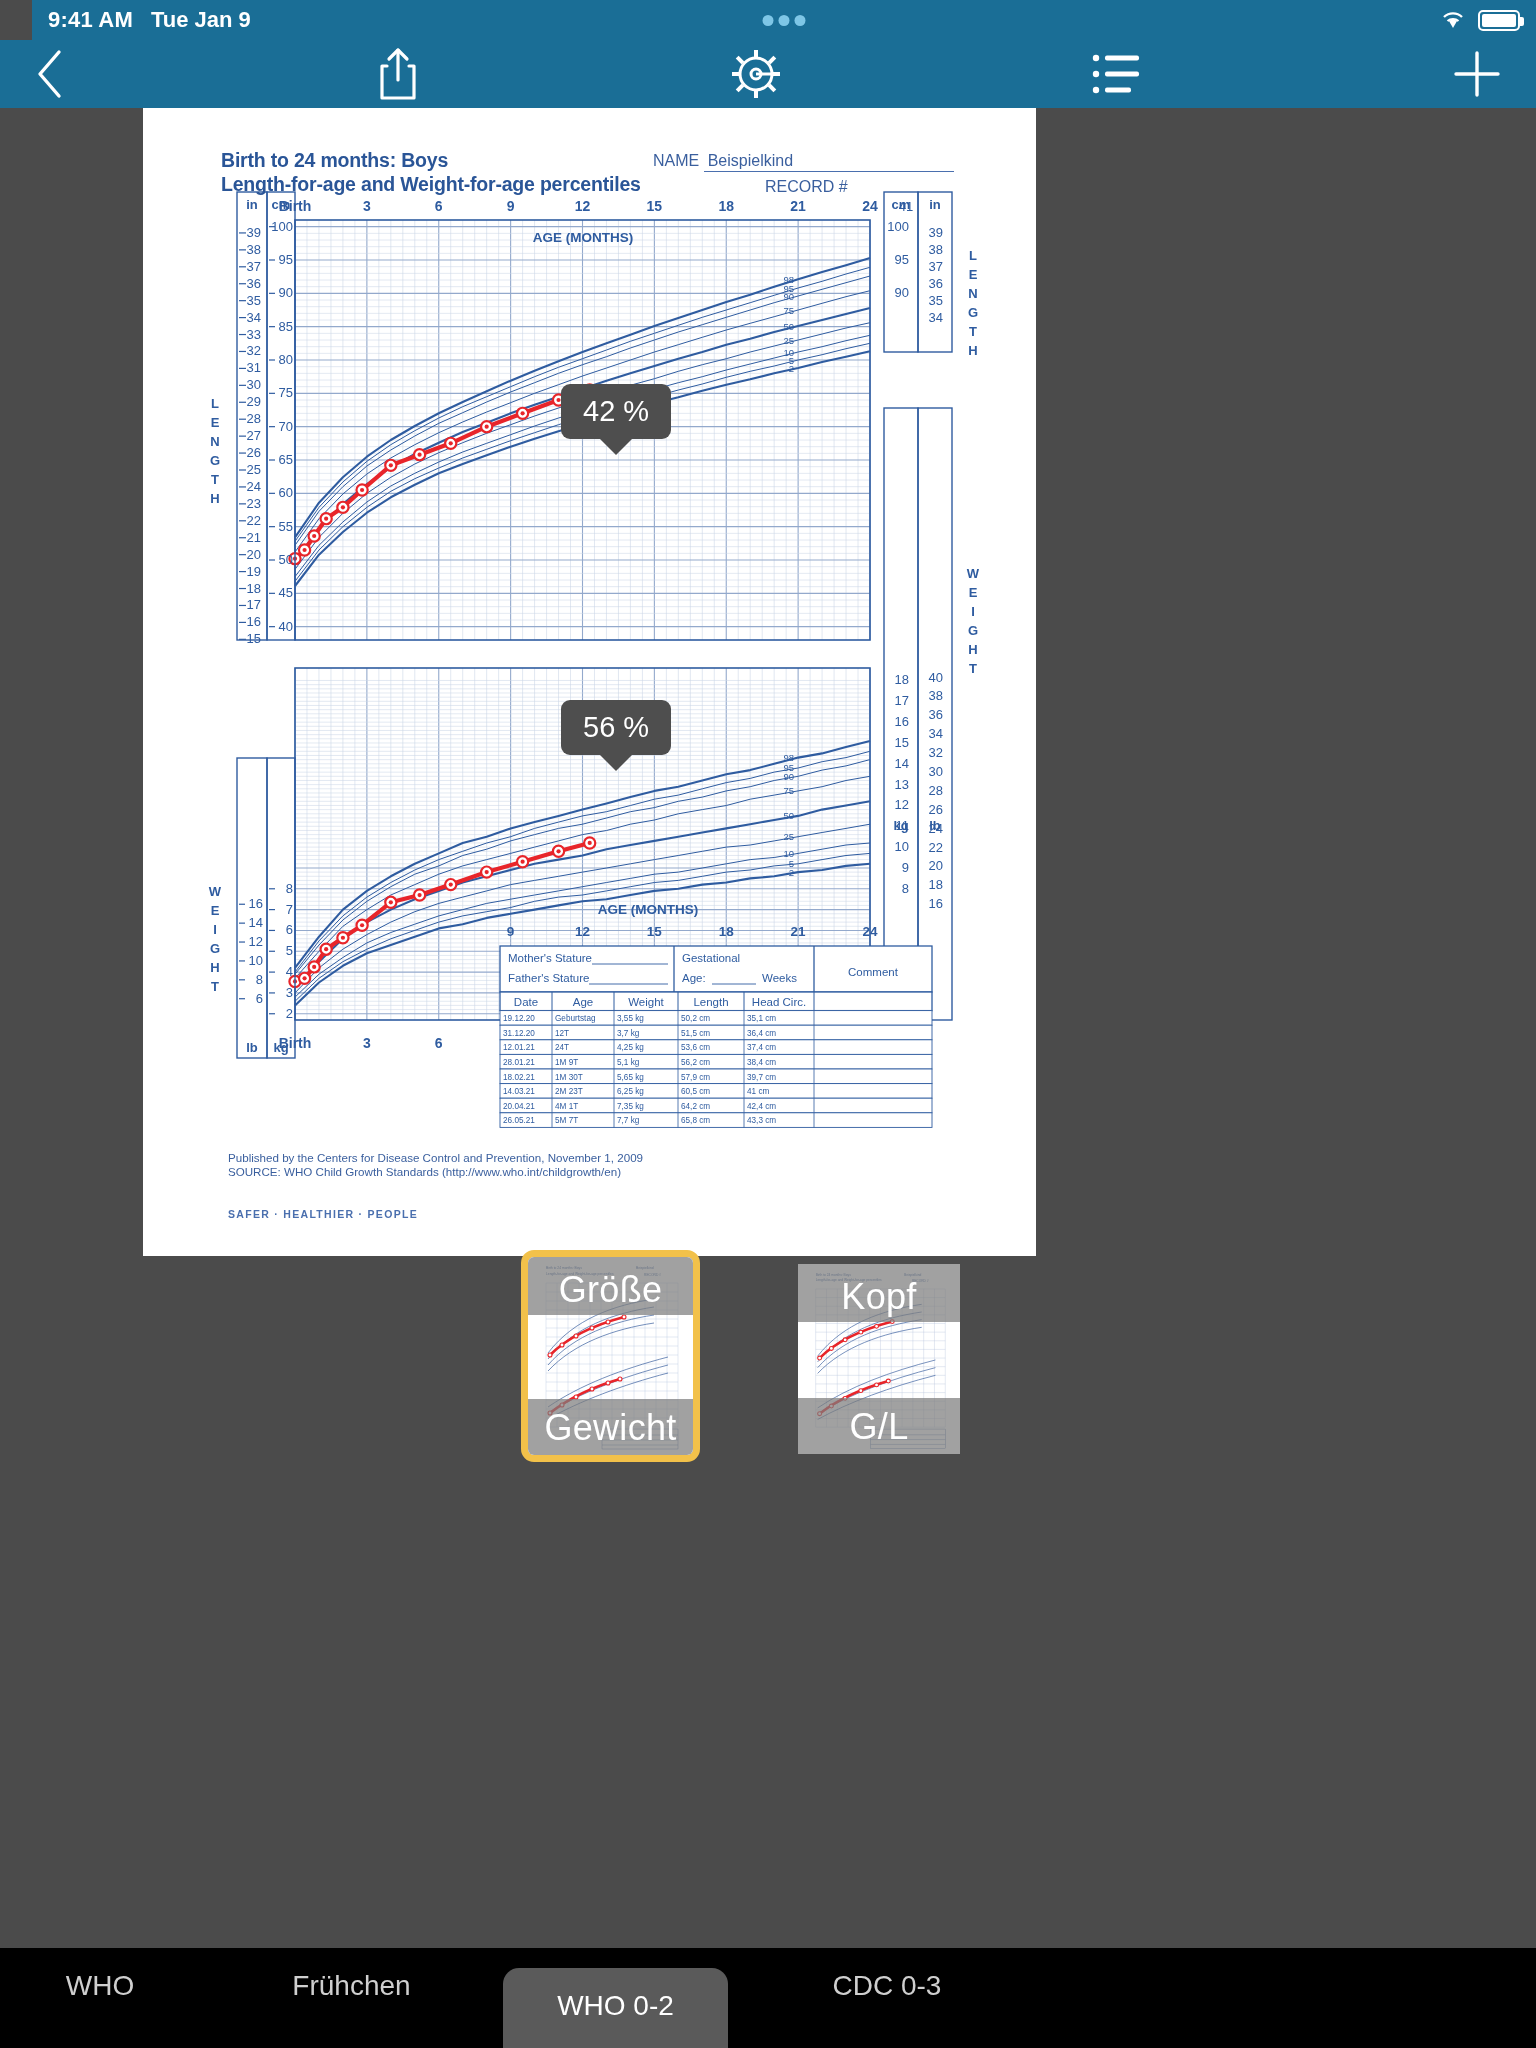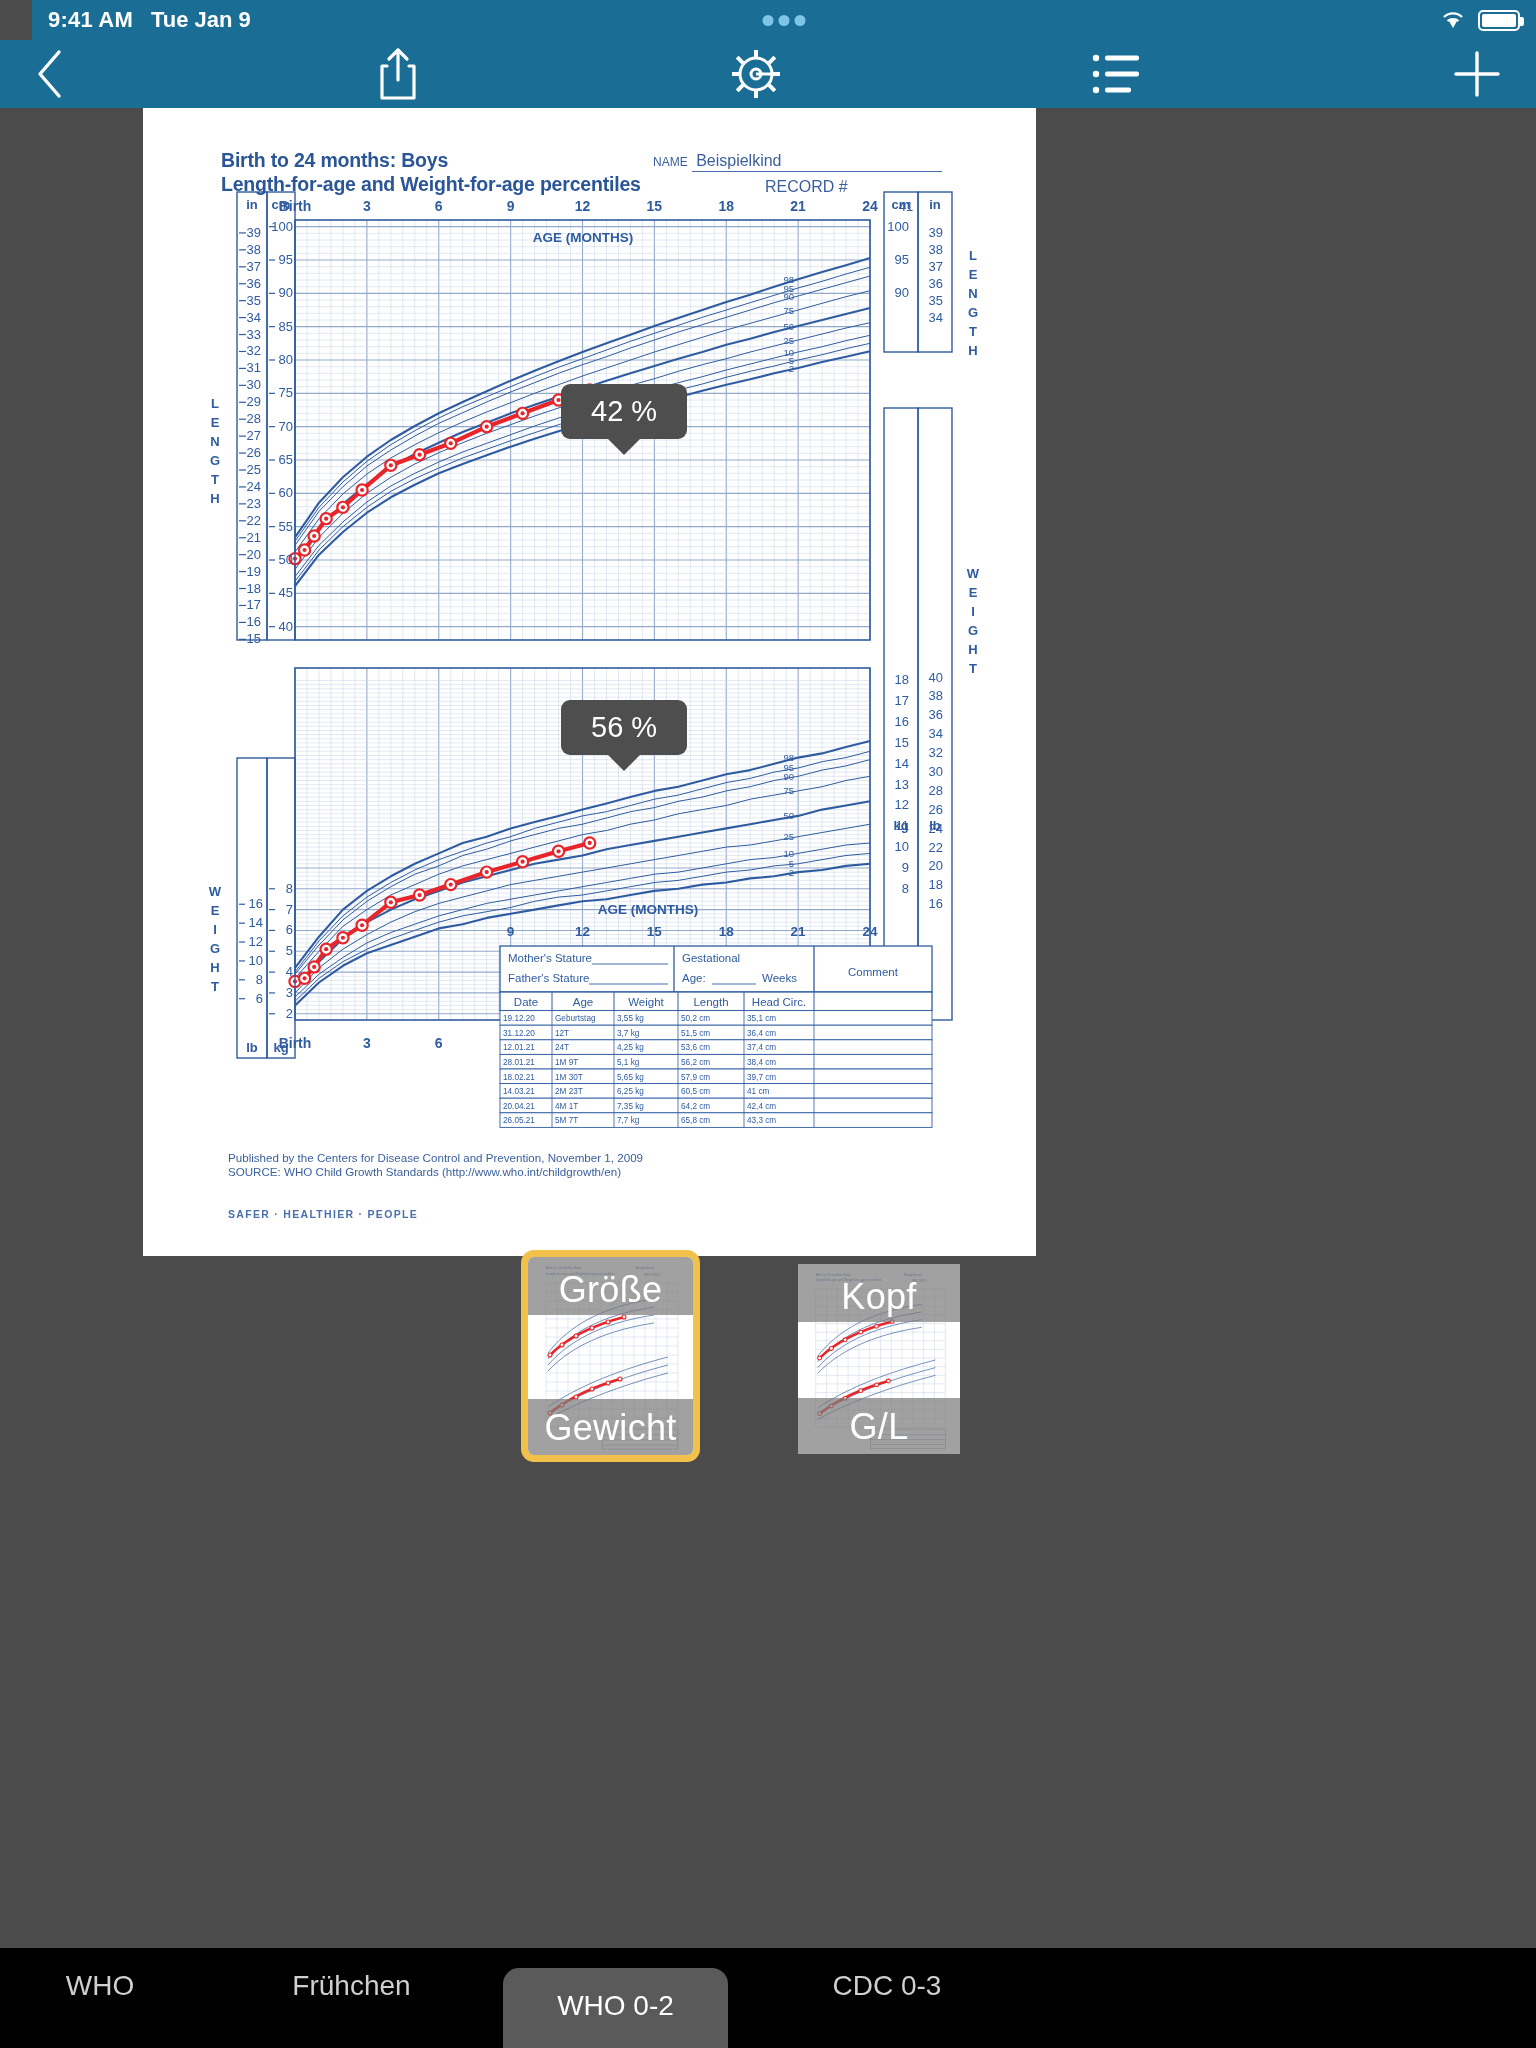--- a/index.html
+++ b/index.html
@@ -32,30 +32,30 @@
   }
   #nav-bar .navbtn { color:#fff; display:flex; align-items:center; justify-content:center; cursor:pointer; }
   
   #doc-page {
     position:absolute; left:143px; top:108px; width:893px; height:1148px;
     background:#fff; overflow:hidden;
   }
   #chart-root { position:absolute; inset:0; }
   .cdc-title { position:absolute; left:78px; top:40px; color:#2a5597; font-weight:bold; font-size:19.5px; line-height:24px; letter-spacing:-.2px;}
   .name-row { position:absolute; left:510px; top:44px; color:#3a5f9e; font-size:16px;}
-  .name-row .lbl{ font-size:12px; }
+  .name-row .lbl{ font-size:16px; }
   .name-row .val{ border-bottom:1.3px solid #4a6fae; display:inline-block; min-width:250px; padding:0 4px 1px 4px; }
   .rec-row { position:absolute; left:622px; top:70px; color:#3a5f9e; font-size:16px;}
   .rec-row .val{ border-bottom:0px; display:inline-block; min-width:150px;}
   .footer-note { position:absolute; left:85px; top:1043px; color:#3a5f9e; font-size:11.6px; line-height:14px; }
   .safer { position:absolute; left:85px; top:1100px; color:#4a6fae; font-size:10.5px; font-weight:bold; letter-spacing:1.3px; }
   
   .tooltip {
     position:absolute; background:#4e4e4e; color:#fff; border-radius:9px;
-    font-size:29px; padding:11px 30px; white-space:nowrap; z-index:40;
+    font-size:29px; padding:11px 22px; white-space:nowrap; z-index:40;
   }
   .tooltip::after{
     content:""; position:absolute; left:50%; bottom:-16px; transform:translateX(-50%);
     border-left:17px solid transparent; border-right:17px solid transparent; border-top:17px solid #4e4e4e;
   }
   
   #thumb-strip { position:absolute; left:0; top:1256px; width:1536px; height:240px; }
   .thumb { position:absolute; background:#b9b9b9; overflow:hidden; }
   .thumb.selected { outline:7px solid #f5c council; }
   .thumb-inner { position:absolute; inset:0; }

